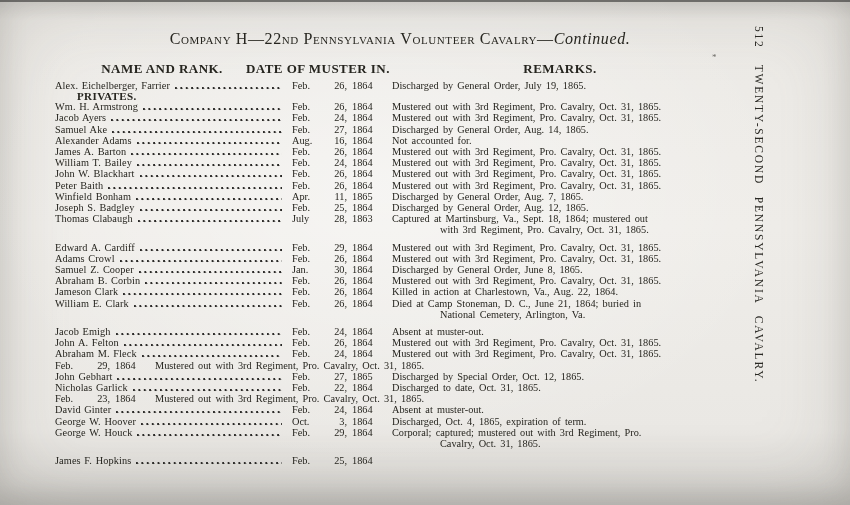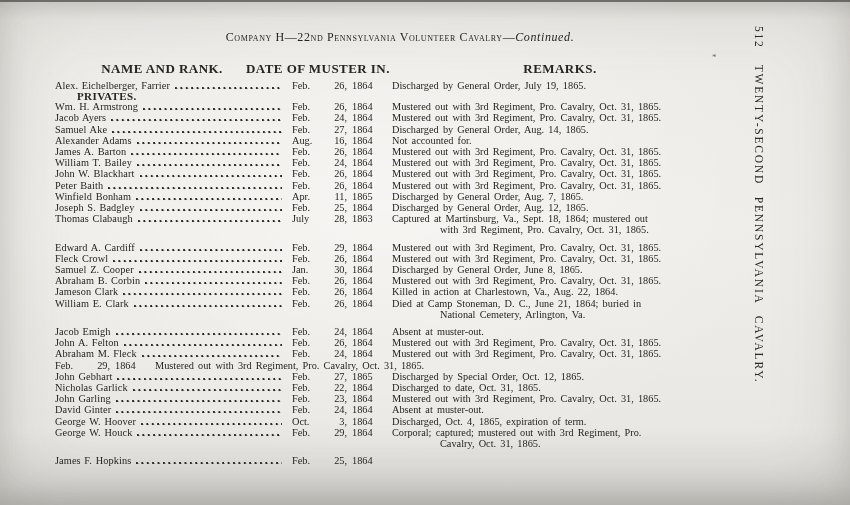--- a/index.html
+++ b/index.html
@@ -7,21 +7,21 @@
     position:relative;width:850px;height:505px;overflow:hidden;
     font-family:"Liberation Serif",serif;color:#26251f;
     background:
       radial-gradient(ellipse at 45% 38%, rgba(255,255,255,.45), rgba(255,255,255,0) 62%),
       linear-gradient(180deg,#d8d6d2 0%,#eceae6 4%,#efede9 45%,#eae8e4 85%,#dbd9d5 96%,#ceccc8 100%);
     box-shadow:inset 0 0 80px rgba(100,95,85,.22), inset 0 -12px 28px rgba(90,85,80,.16);
   }
   .top-edge{position:absolute;top:0;left:0;right:0;height:2px;background:rgba(35,34,32,.55);}
   .title{
     position:absolute;top:30px;left:40px;width:720px;text-align:center;
-    font-size:12px;font-variant:small-caps;letter-spacing:.6px;white-space:nowrap;
+    font-size:16px;font-variant:small-caps;letter-spacing:.6px;white-space:nowrap;
   }
   .title .it{font-variant:normal;font-style:italic;}
   .fleck{position:absolute;left:712px;top:52px;font-size:9px;opacity:.65;}
   .ch{position:absolute;top:61px;font-size:13px;font-weight:bold;letter-spacing:.45px;text-align:center;white-space:nowrap;}
   .ch-name{left:92px;width:140px;}
   .ch-date{left:246px;width:140px;}
   .ch-rem {left:490px;width:140px;}
   .rows{position:absolute;left:55px;top:80px;width:742px;font-size:10.3px;}
   .row{display:flex;align-items:flex-start;line-height:11.2px;}
   .row.gap{margin-top:6px;}
@@ -216,21 +216,21 @@
         </div>
         <div class="cell date">
           <span class="dm">Feb.</span>
           <span class="dd">29,</span>
           <span class="dy">1864</span>
         </div>
         <div class="cell rem"><span class="rl1">Mustered out with 3rd Regiment, Pro. Cavalry, Oct. 31, 1865.</span></div>
       </div>
       <div class="row">
         <div class="cell name">
-          <span class="nm">Fleck Crowl</span>
+          <span class="nm">Adams Crowl</span>
           <span class="leader"></span>
         </div>
         <div class="cell date">
           <span class="dm">Feb.</span>
           <span class="dd">26,</span>
           <span class="dy">1864</span>
         </div>
         <div class="cell rem"><span class="rl1">Mustered out with 3rd Regiment, Pro. Cavalry, Oct. 31, 1865.</span></div>
       </div>
       <div class="row">
@@ -343,24 +343,20 @@
           <span class="leader"></span>
         </div>
         <div class="cell date">
           <span class="dm">Feb.</span>
           <span class="dd">22,</span>
           <span class="dy">1864</span>
         </div>
         <div class="cell rem"><span class="rl1">Discharged to date, Oct. 31, 1865.</span></div>
       </div>
       <div class="row">
-        <div class="cell name">
-          <span class="nm">John Garling</span>
-          <span class="leader"></span>
-        </div>
         <div class="cell date">
           <span class="dm">Feb.</span>
           <span class="dd">23,</span>
           <span class="dy">1864</span>
         </div>
         <div class="cell rem"><span class="rl1">Mustered out with 3rd Regiment, Pro. Cavalry, Oct. 31, 1865.</span></div>
       </div>
       <div class="row">
         <div class="cell name">
           <span class="nm">David Ginter</span>

